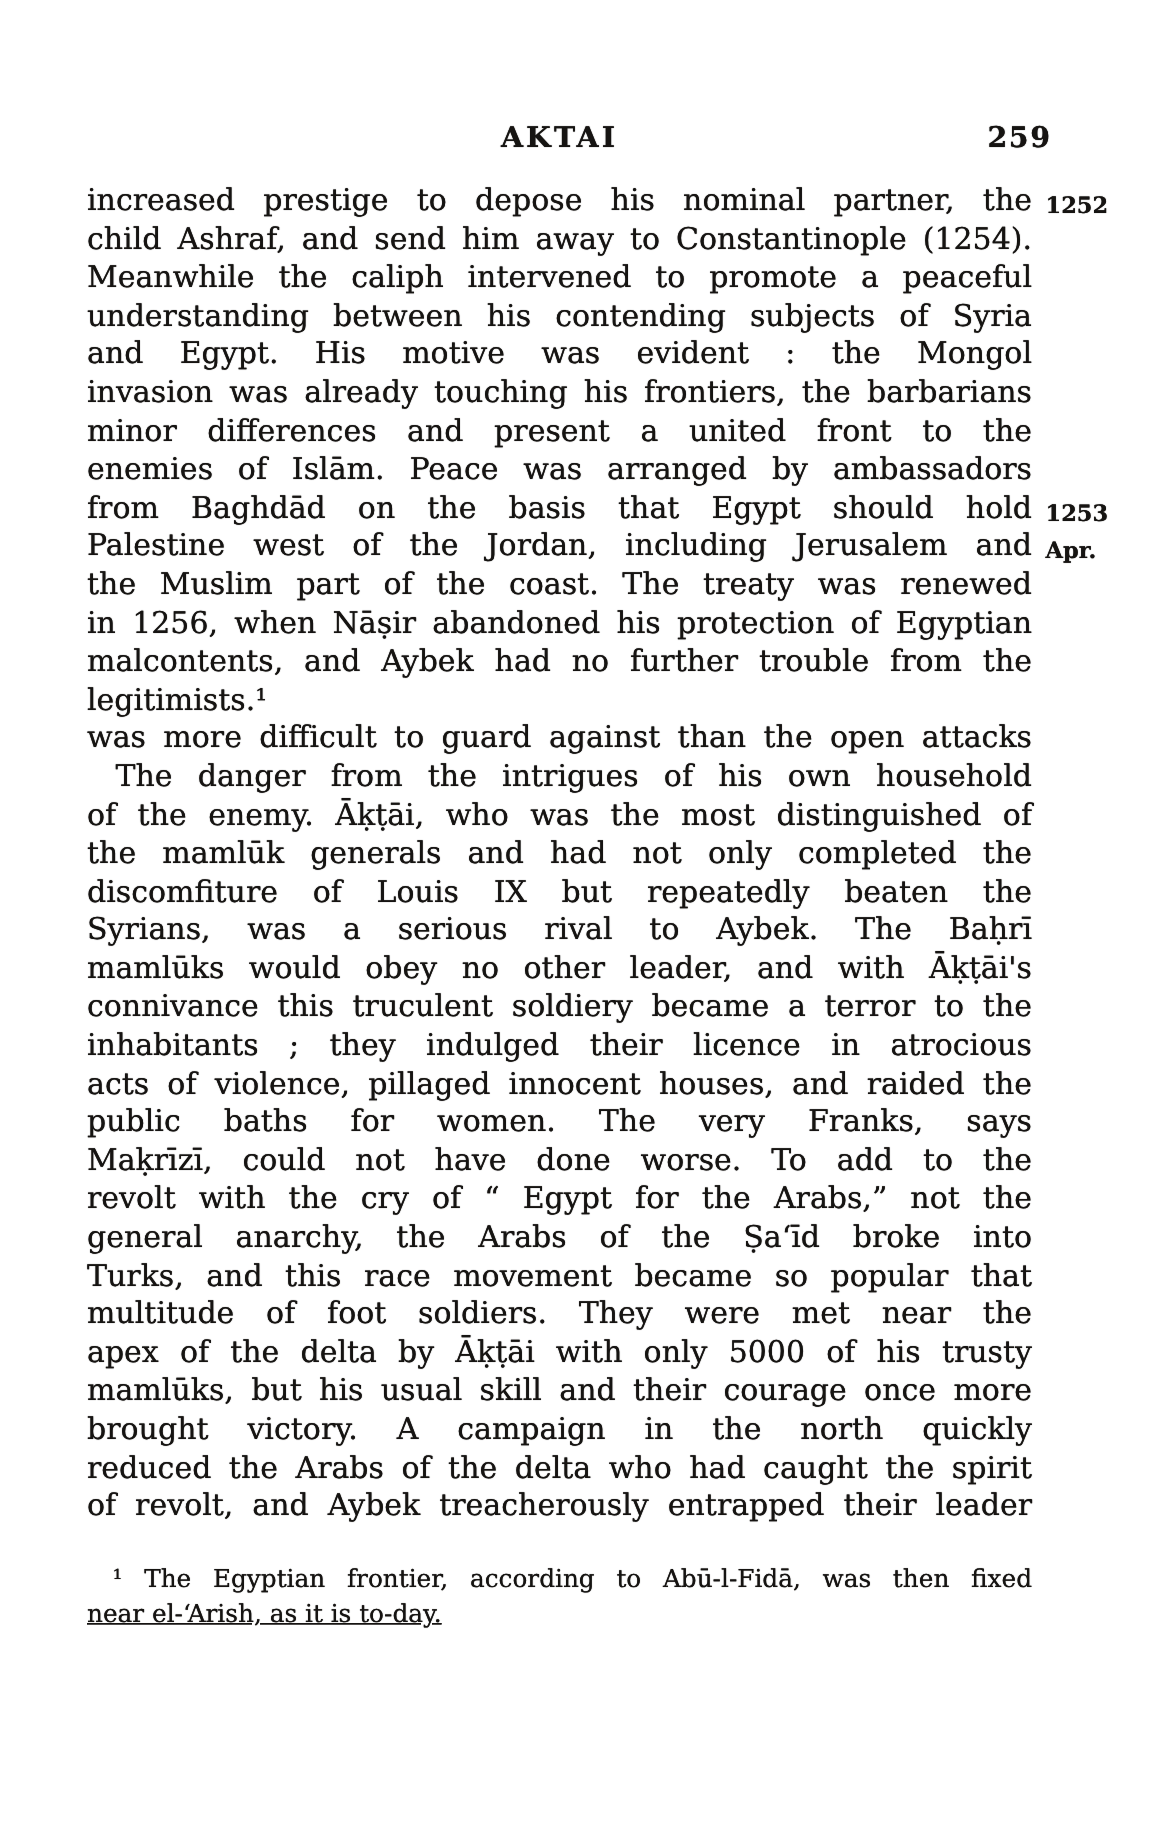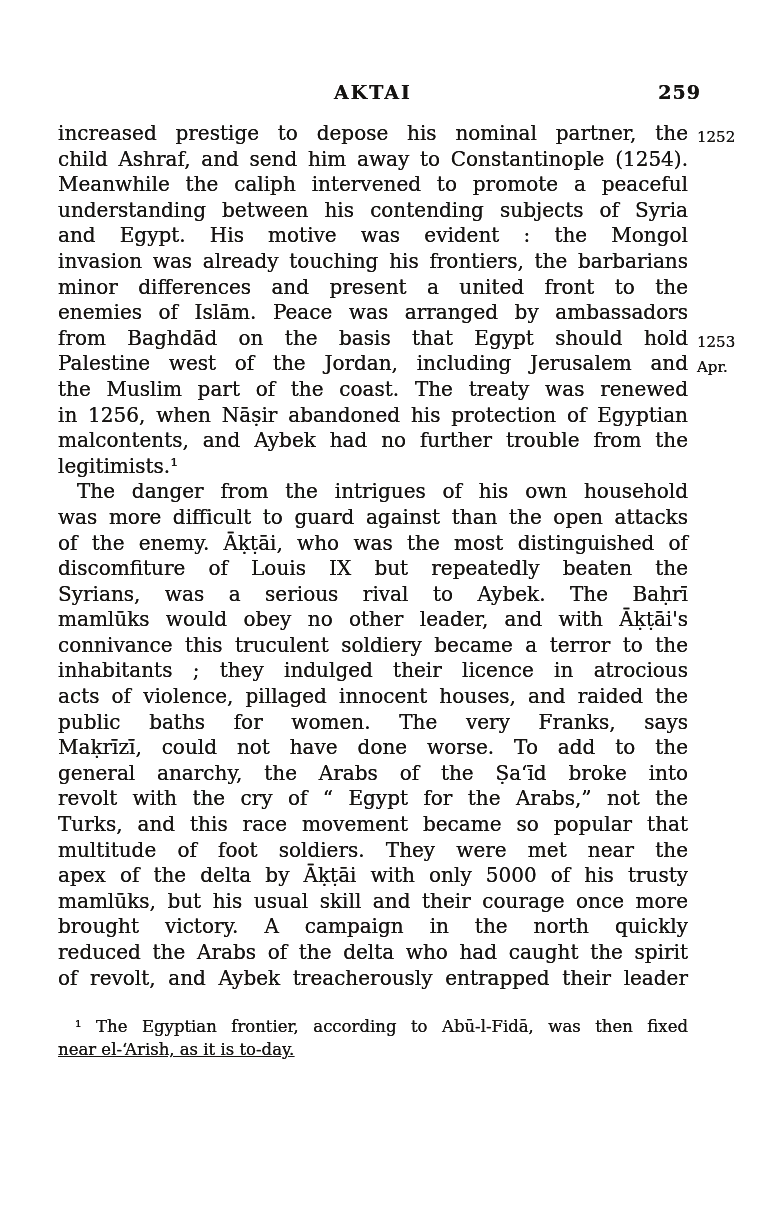--- a/index.html
+++ b/index.html
@@ -64,21 +64,21 @@
     white-space: normal;
     text-shadow: 0 0 0.55px currentColor;
   }
   .line.indent { text-indent: 19px; }
   .line.flush { text-align-last: left; }
   
   .margin-note {
     position: absolute;
     left: 639px;
     font-size: 15px;
-    font-weight: normal;
+    font-weight: bold;
     line-height: 16px;
     white-space: nowrap;
     text-shadow: 0 0 0.5px currentColor;
   }
   
   .footnote {
     margin-top: 24px;
     width: 630px;
   }
   .footnote .fn-line {
@@ -113,33 +113,34 @@
           <div class="line">minor differences and present a united front to the</div>
           <div class="line">enemies of Islām.  Peace was arranged by ambassadors</div>
           <div class="line">from Baghdād on the basis that Egypt should hold</div>
           <div class="line">Palestine west of the Jordan, including Jerusalem and</div>
           <div class="line">the Muslim part of the coast.  The treaty was renewed</div>
           <div class="line">in 1256, when Nāṣir abandoned his protection of Egyptian</div>
           <div class="line">malcontents, and Aybek had no further trouble from the</div>
           <div class="line flush">legitimists.¹</div>
         </div>
         <div class="paragraph">
+          <div class="line">was more difficult to guard against than the open attacks</div>
           <div class="line indent">The danger from the intrigues of his own household</div>
-          <div class="line">was more difficult to guard against than the open attacks</div>
           <div class="line">of the enemy.  Āḳṭāi, who was the most distinguished of</div>
+          <div class="line">the mamlūk generals and had not only completed the</div>
           <div class="line">discomfiture of Louis IX but repeatedly beaten the</div>
           <div class="line">Syrians, was a serious rival to Aybek.  The Baḥrī</div>
           <div class="line">mamlūks would obey no other leader, and with Āḳṭāi's</div>
           <div class="line">connivance this truculent soldiery became a terror to the</div>
           <div class="line">inhabitants ;  they indulged their licence in atrocious</div>
           <div class="line">acts of violence, pillaged innocent houses, and raided the</div>
           <div class="line">public baths for women.  The very Franks, says</div>
           <div class="line">Maḳrīzī, could not have done worse.  To add to the</div>
+          <div class="line">revolt with the cry of “ Egypt for the Arabs,” not the</div>
           <div class="line">general anarchy, the Arabs of the Ṣaʻīd broke into</div>
-          <div class="line">revolt with the cry of “ Egypt for the Arabs,” not the</div>
           <div class="line">Turks, and this race movement became so popular that</div>
           <div class="line">multitude of foot soldiers.  They were met near the</div>
           <div class="line">apex of the delta by Āḳṭāi with only 5000 of his trusty</div>
           <div class="line">mamlūks, but his usual skill and their courage once more</div>
           <div class="line">brought victory.  A campaign in the north quickly</div>
           <div class="line">reduced the Arabs of the delta who had caught the spirit</div>
           <div class="line">of revolt, and Aybek treacherously entrapped their leader</div>
         </div>
       </div>
     <div id="margin-notes">

